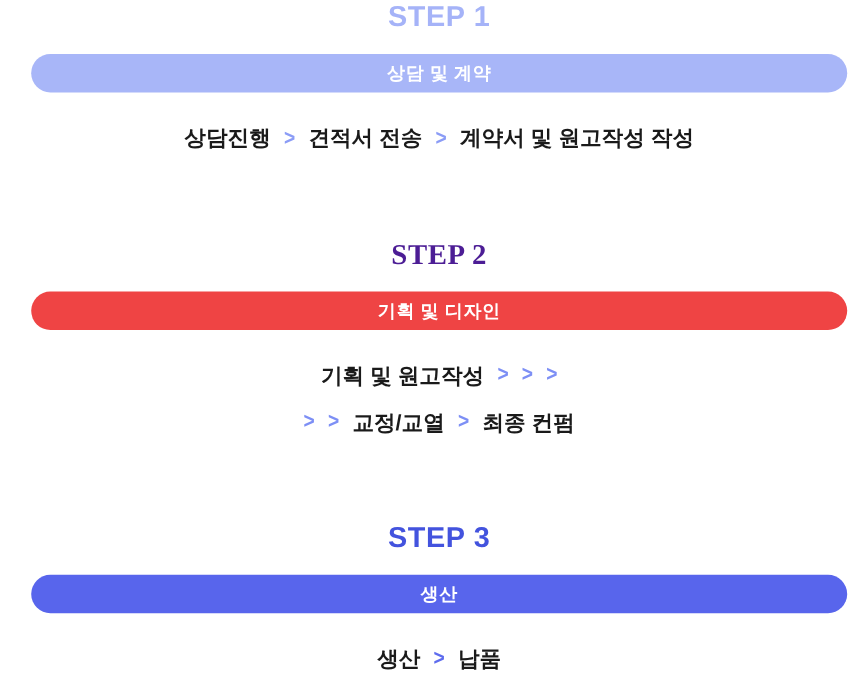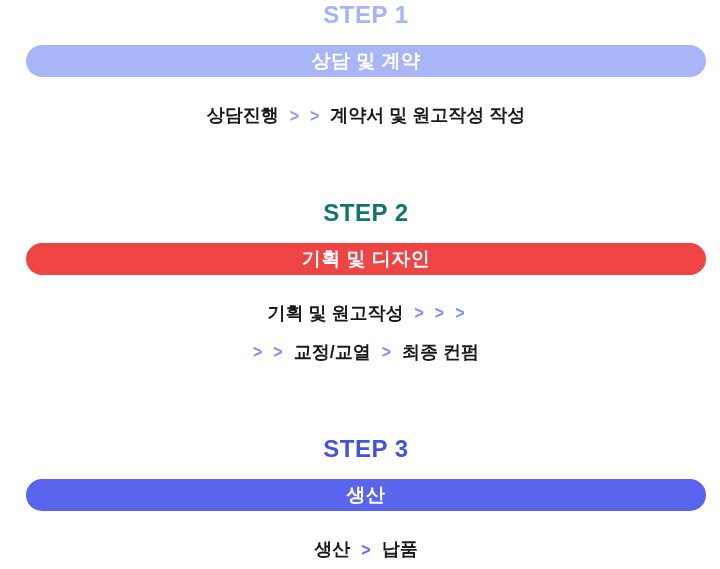--- a/index.html
+++ b/index.html
@@ -33,21 +33,21 @@
   }
   .pill {
     width: 680px;
     height: 32px;
     border-radius: 16px;
     margin-top: 17px;
     display: flex;
     align-items: center;
     justify-content: center;
     color: #ffffff;
-    font-size: 19px;
+    font-size: 15px;
     font-weight: 700;
     letter-spacing: 0.5px;
   }
   .flow {
     margin-top: 27px;
     display: flex;
     flex-direction: column;
     gap: 15px;
     align-items: center;
   }
@@ -72,28 +72,29 @@
 
 <div class="page">
 
   <section class="step">
     <div class="step-label" style="color: rgb(165, 179, 248);">STEP 1</div>
     <div class="pill" style="background: rgb(168, 182, 248);">상담 및 계약</div>
     <div class="flow">
         <div class="flow-line">
           <span class="flow-item">상담진행</span>
           <span class="chevron" style="color: rgb(139, 156, 246);">&gt;</span>
+          <span class="flow-item">견적서 전송</span>
           <span class="chevron" style="color: rgb(139, 156, 246);">&gt;</span>
           <span class="flow-item">계약서 및 원고작성 작성</span>
         </div>
       </div>
   </section>
 
   <section class="step">
-    <div class="step-label" style="color: #0f766e;">STEP 2</div>
+    <div class="step-label" style="color: #4c1d95; font-family: Liberation Serif, serif;">STEP 2</div>
     <div class="pill" style="background: #ef4444;">기획 및 디자인</div>
     <div class="flow">
         <div class="flow-line">
           <span class="flow-item">기획 및 원고작성</span>
           <span class="chevron" style="color: rgb(125, 143, 245);">&gt;</span>
           <span class="chevron" style="color: rgb(125, 143, 245);">&gt;</span>
           <span class="chevron" style="color: rgb(125, 143, 245);">&gt;</span>
         </div>
         <div class="flow-line">
           <span class="chevron" style="color: rgb(125, 143, 245);">&gt;</span>

